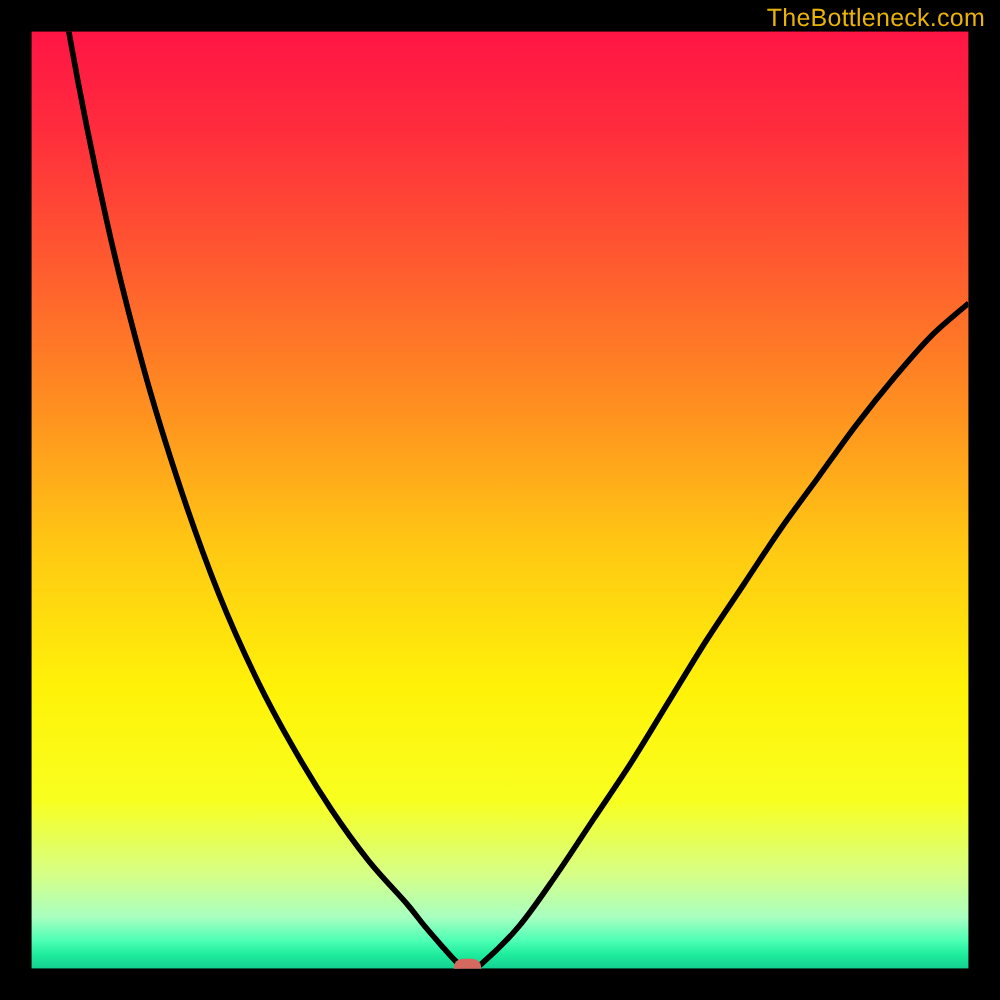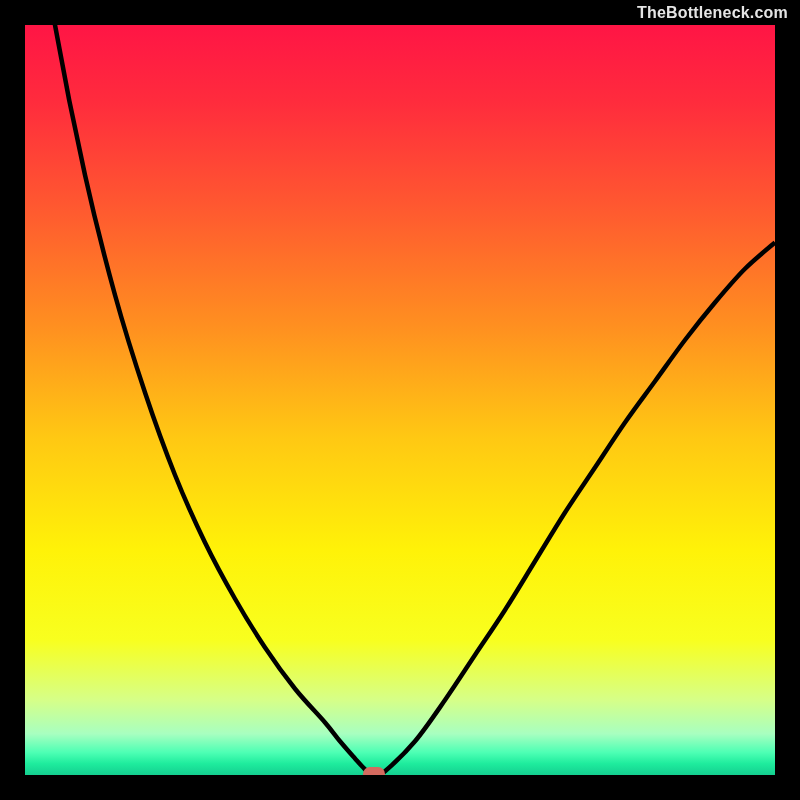--- a/index.html
+++ b/index.html
@@ -14,23 +14,23 @@
   .frame {
     position: relative;
     width: 800px;
     height: 800px;
     background: #000;
   }
   .watermark {
     position: absolute;
     top: 4px;
     right: 12px;
-    font-size: 16px;
-    font-weight: 700;
-    color: #e5e5e5;
+    font-size: 20px;
+    font-weight: 400;
+    color: #eab308;
     letter-spacing: 0.2px;
     z-index: 10;
   }
   .plot-area {
     position: absolute;
     left: 25px;
     top: 25px;
     width: 750px;
     height: 750px;
     overflow: hidden;

